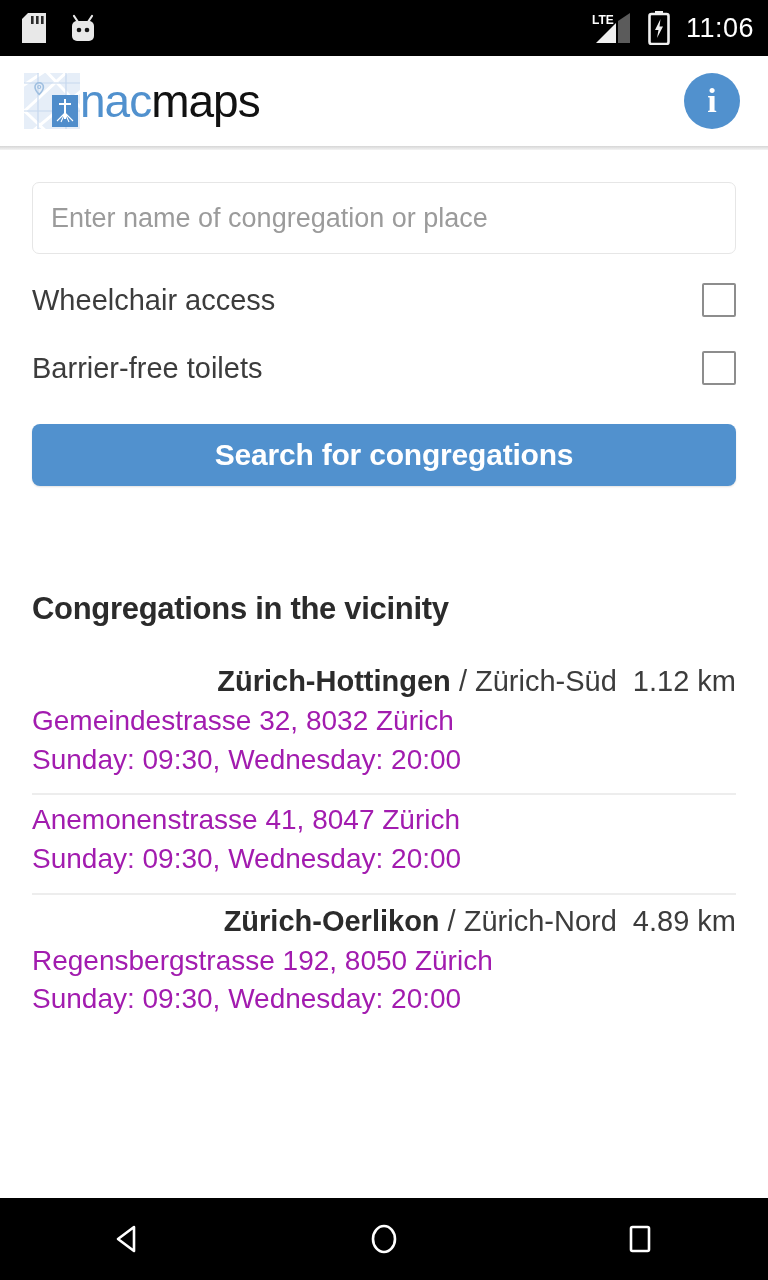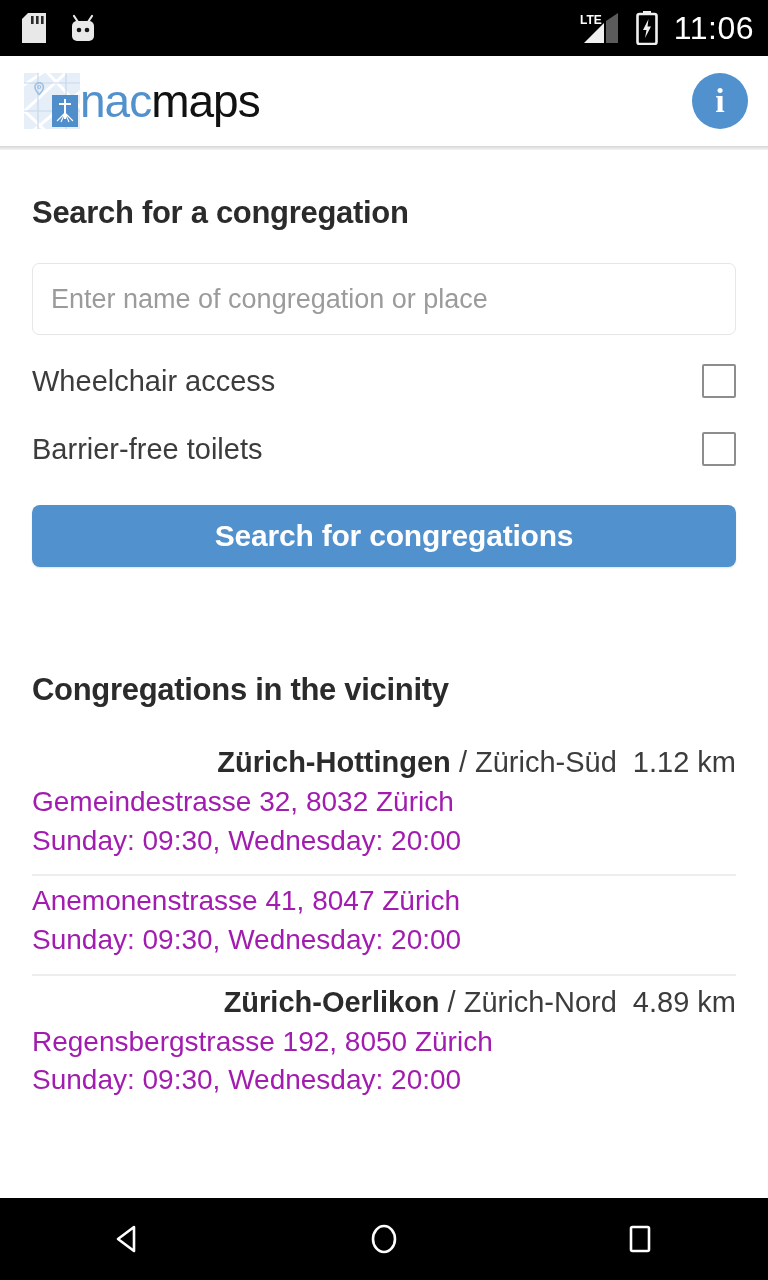--- a/index.html
+++ b/index.html
@@ -32,34 +32,34 @@
   }
   .status-left { display: flex; align-items: center; gap: 22px; }
   .status-right {
     margin-left: auto;
     display: flex;
     align-items: center;
     gap: 12px;
   }
   .status-clock {
     color: #ffffff;
-    font-size: 32px;
+    font-size: 27px;
     font-weight: 400;
     letter-spacing: 0.5px;
     margin-left: 4px;
   }
   .sd-icon svg, .android-icon svg, .signal-icon svg, .battery-icon svg { display: block; }
 
   
   .app-header {
     height: 90px;
     background: #ffffff;
     display: flex;
     align-items: center;
-    padding: 0 20px 0 24px;
+    padding: 0 28px 0 24px;
     flex: 0 0 auto;
     position: relative;
   }
   .brand { display: flex; align-items: center; gap: 0px; }
   .brand-mark {
     width: 56px;
     height: 56px;
     flex: 0 0 auto;
     position: relative;
     overflow: hidden;
@@ -301,21 +301,20 @@
       </span>
     </div>
     <div class="info-button">
       <span>i</span>
     </div>
   </div>
   <div class="header-divider"></div>
 
   <div class="content">
 
-    <h2 class="section-title title-search">Search for a congregation</h2>
 
     <input class="search-input" type="text" placeholder="Enter name of congregation or place" style="">
 
     <div class="option-row">
       <span class="option-label">Wheelchair access</span>
       <span class="option-box"></span>
     </div>
     <div class="option-row">
       <span class="option-label">Barrier-free toilets</span>
       <span class="option-box"></span>

